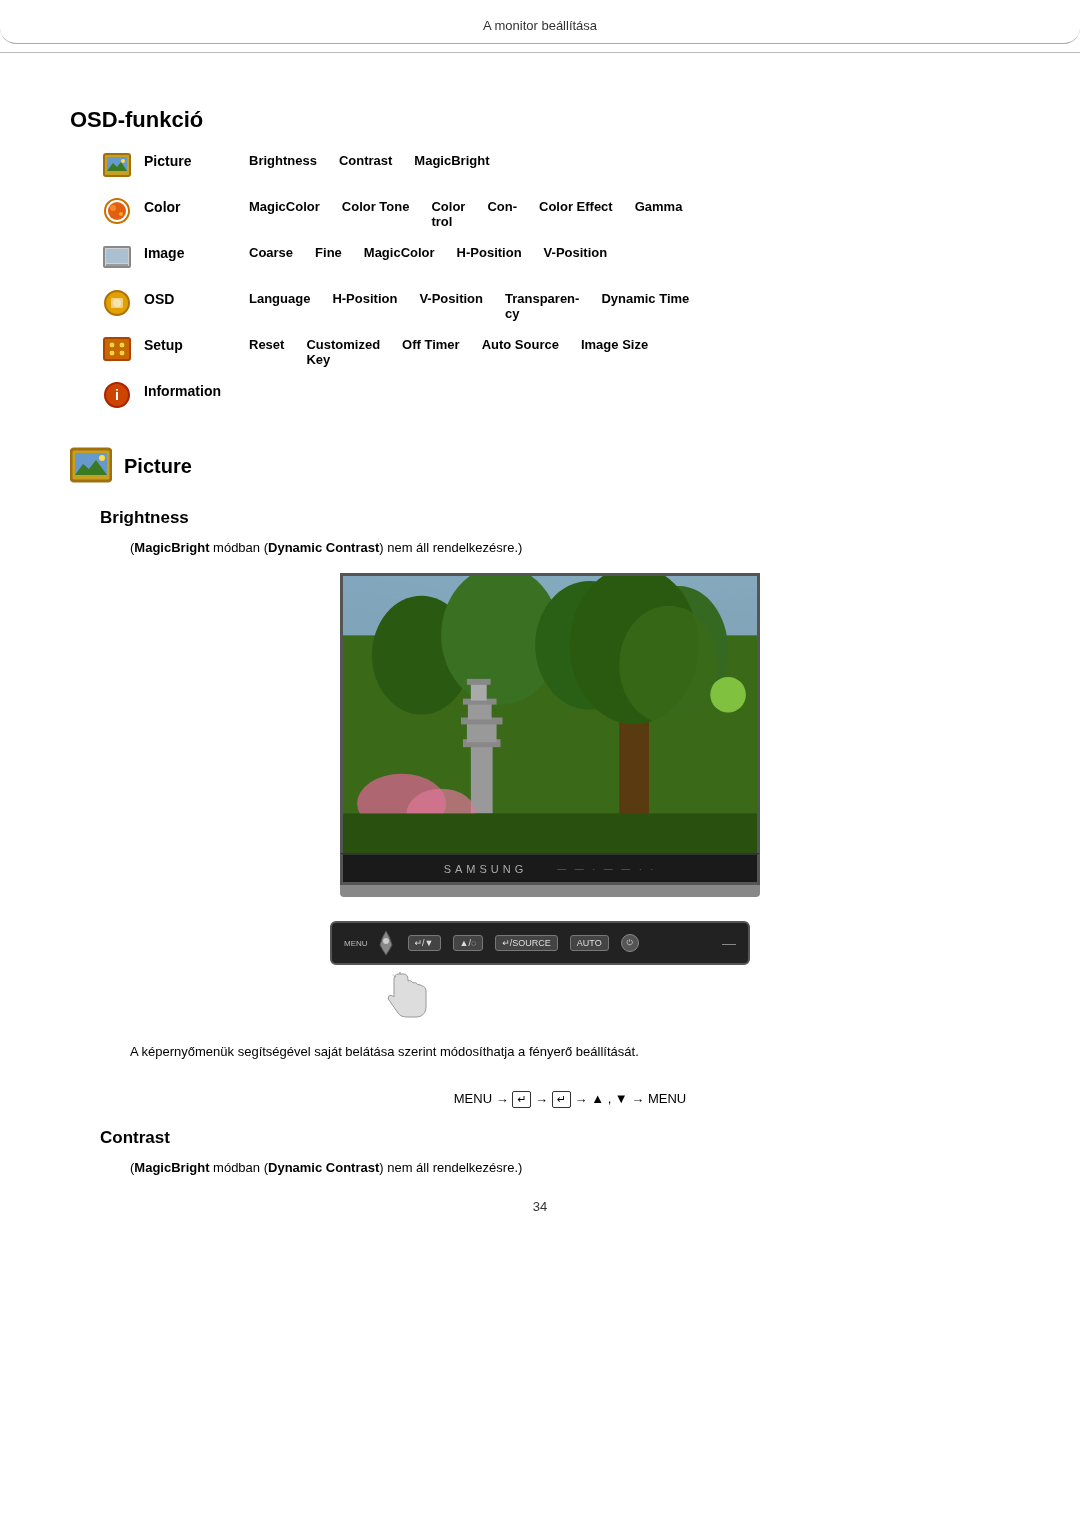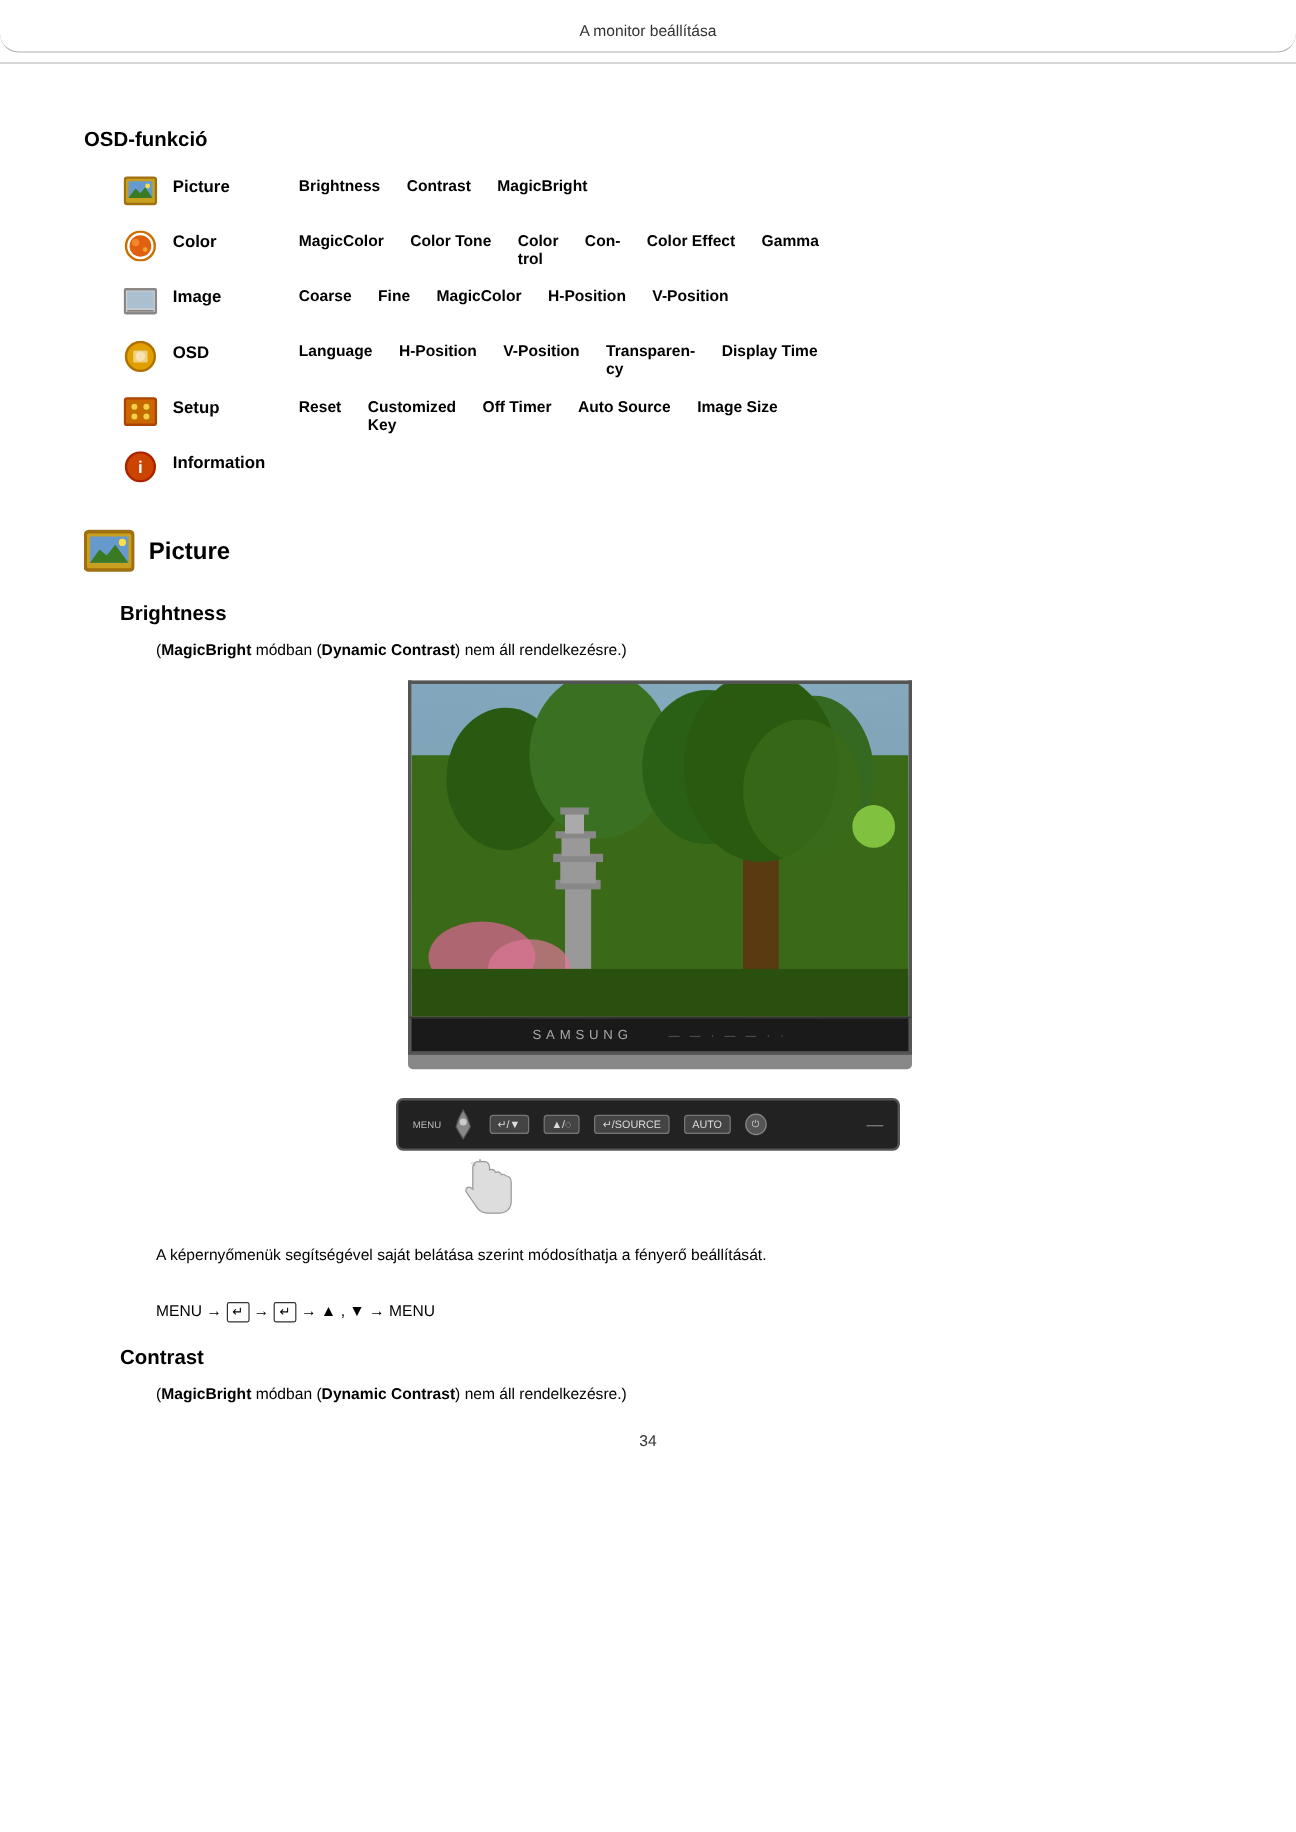--- a/index.html
+++ b/index.html
@@ -20,21 +20,21 @@
       font-size: 13px;
       color: #333;
       border-radius: 16px;
     }
 
     .page-content {
       padding: 30px 70px 50px 70px;
     }
 
     .section-title {
-      font-size: 17px;
+      font-size: 22px;
       font-weight: bold;
       margin-bottom: 18px;
     }
 
     
     .osd-table {
       margin-left: 30px;
       margin-bottom: 30px;
     }
 
@@ -195,20 +195,21 @@
       margin-left: 60px;
       margin-bottom: 28px;
       font-size: 13px;
       line-height: 1.6;
     }
 
     .menu-nav {
       margin-left: 60px;
       margin-bottom: 20px;
       font-size: 13px;
+      text-align: center;
     }
 
     .page-number {
       text-align: center;
       margin-top: 24px;
       font-size: 13px;
       color: #333;
     }
 
     
@@ -307,21 +308,21 @@
           <rect x="8" y="8" width="12" height="10" rx="1" fill="#fff" opacity="0.5"></rect>
           <circle cx="14" cy="13" r="4" fill="#fff" opacity="0.4"></circle>
         </svg>
       </div>
       <div class="osd-label">OSD</div>
       <div class="osd-items">
         <span class="osd-item">Language</span>
         <span class="osd-item">H-Position</span>
         <span class="osd-item">V-Position</span>
         <span class="osd-item osd-item-multiline">Transparen-<br>cy</span>
-        <span class="osd-item">Display Time</span>
+        <span class="osd-item">Dynamic Time</span>
       </div>
     </div>
 
     <div class="osd-row">
       <div class="osd-icon">
         <svg class="svg-icon" viewBox="0 0 28 24" xmlns="http://www.w3.org/2000/svg">
           <rect x="1" y="1" width="26" height="22" rx="2" fill="#cc6600" stroke="#aa4400" stroke-width="2"></rect>
           <circle cx="9" cy="8" r="3" fill="#ffcc44" stroke="#aa7700" stroke-width="1"></circle>
           <circle cx="19" cy="8" r="3" fill="#ffcc44" stroke="#aa7700" stroke-width="1"></circle>
           <circle cx="9" cy="16" r="3" fill="#ffcc44" stroke="#aa7700" stroke-width="1"></circle>

